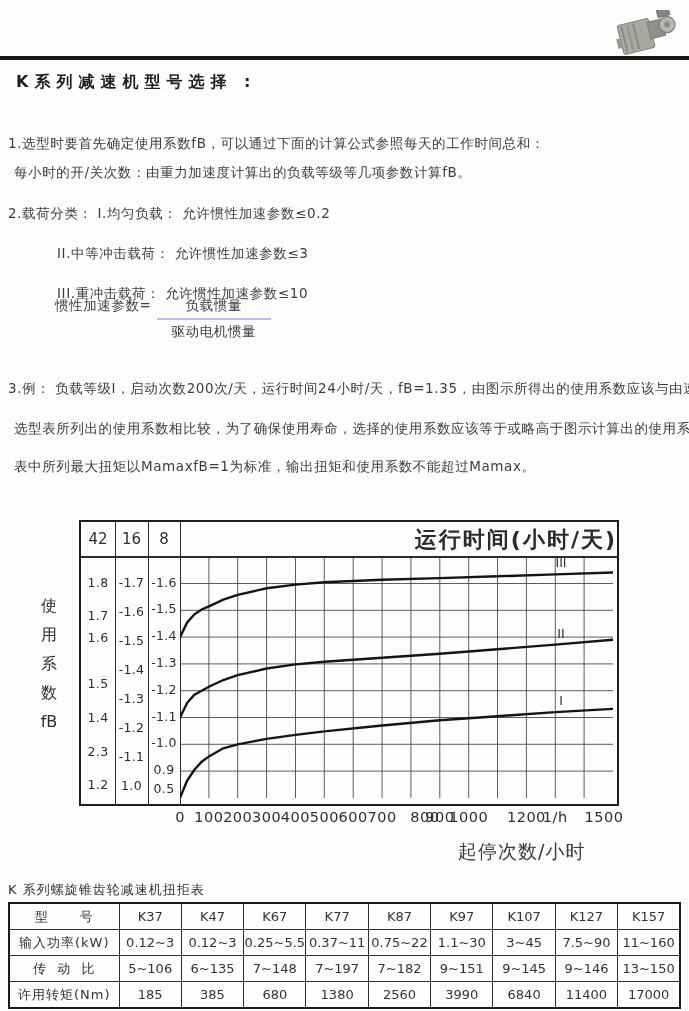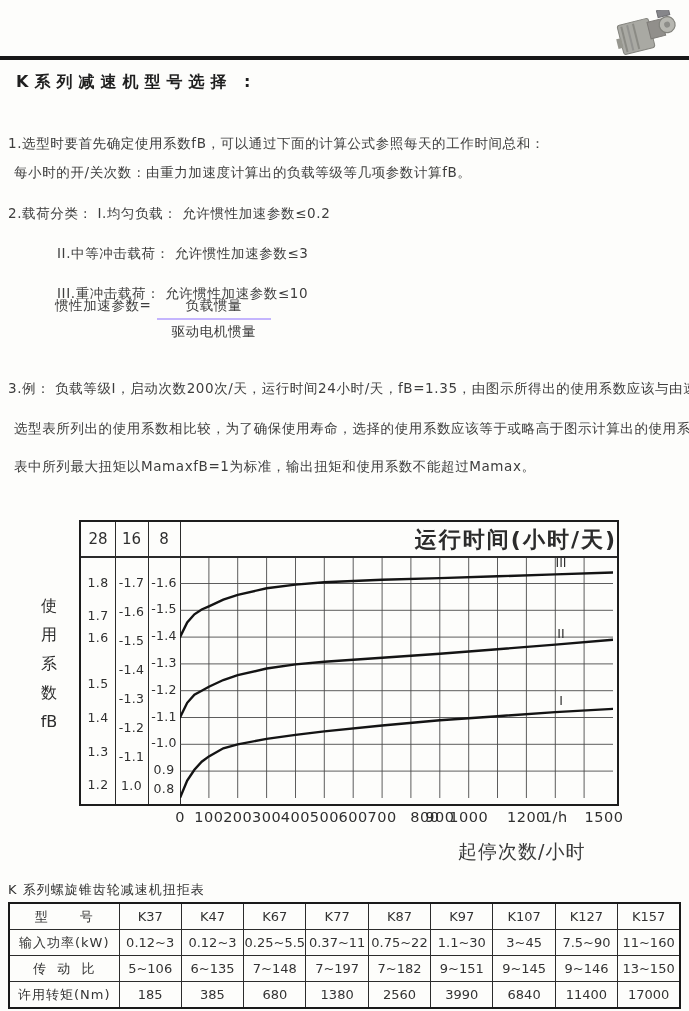--- a/index.html
+++ b/index.html
@@ -128,47 +128,47 @@
           <line x1="0" y1="159.5" x2="433" y2="159.5" stroke="#4b4b4b" stroke-width="0.9"></line>
           <line x1="0" y1="186.3" x2="433" y2="186.3" stroke="#4b4b4b" stroke-width="0.9"></line>
           <line x1="0" y1="213.1" x2="433" y2="213.1" stroke="#4b4b4b" stroke-width="0.9"></line>
           <path d="M0.0,239.9 L7.2,222.5 L14.4,211.8 L21.7,203.7 L28.9,198.4 L43.3,190.3 L57.7,186.3 L86.6,180.9 L115.5,176.9 L144.3,173.4 L202.1,167.5 L259.8,162.2 L317.5,158.2 L375.3,154.1 L433.0,150.9" fill="none" stroke="#141414" stroke-width="2.4" stroke-linecap="round"></path>
           <text x="381.0" y="147.1" font-size="12.5" fill="#2f2f2f" text-anchor="middle">I</text>
           <path d="M0.0,159.5 L7.2,144.8 L14.4,136.7 L21.7,132.7 L28.9,128.7 L43.3,122.0 L57.7,117.2 L86.6,110.5 L115.5,106.4 L144.3,103.8 L202.1,99.7 L259.8,95.7 L317.5,91.2 L375.3,86.6 L433.0,81.8" fill="none" stroke="#141414" stroke-width="2.4" stroke-linecap="round"></path>
           <text x="381.0" y="79.6" font-size="12.5" fill="#2f2f2f" text-anchor="middle">II</text>
           <path d="M0.0,79.1 L7.2,64.4 L14.4,56.3 L21.7,51.5 L28.9,48.3 L43.3,41.6 L57.7,36.8 L86.6,30.3 L115.5,26.6 L144.3,24.2 L202.1,21.7 L259.8,20.1 L317.5,18.3 L375.3,16.4 L433.0,14.5" fill="none" stroke="#141414" stroke-width="2.4" stroke-linecap="round"></path>
           <text x="381.0" y="9.4" font-size="12.5" fill="#2f2f2f" text-anchor="middle">III</text>
         </svg>
-    <span class="hour-cell" style="left: 0px; width: 34px;">28</span>
+    <span class="hour-cell" style="left: 0px; width: 34px;">42</span>
         <span class="hour-cell" style="left: 34px; width: 33px;">16</span>
         <span class="hour-cell" style="left: 67px; width: 32px;">8</span>
         <span class="ylab" style="left: 0px; width: 34px; top: 52.5px;">1.8</span>
         <span class="ylab" style="left: 0px; width: 34px; top: 86.3px;">1.7</span>
         <span class="ylab" style="left: 0px; width: 34px; top: 108px;">1.6</span>
         <span class="ylab" style="left: 0px; width: 34px; top: 153.9px;">1.5</span>
         <span class="ylab" style="left: 0px; width: 34px; top: 187.7px; text-align: center;">1.4</span>
-        <span class="ylab" style="left: 0px; width: 34px; top: 221.5px;">1.3</span>
+        <span class="ylab" style="left: 0px; width: 34px; top: 221.5px;">2.3</span>
         <span class="ylab" style="left: 0px; width: 34px; top: 255.3px;">1.2</span>
         <span class="ylab" style="left: 34px; width: 33px; top: 52.5px;">-1.7</span>
         <span class="ylab" style="left: 34px; width: 33px; top: 81.5px;">-1.6</span>
         <span class="ylab" style="left: 34px; width: 33px; top: 110.5px;">-1.5</span>
         <span class="ylab" style="left: 34px; width: 33px; top: 139.5px;">-1.4</span>
         <span class="ylab" style="left: 34px; width: 33px; top: 168.5px;">-1.3</span>
         <span class="ylab" style="left: 34px; width: 33px; top: 197.5px;">-1.2</span>
         <span class="ylab" style="left: 34px; width: 33px; top: 226.5px;">-1.1</span>
         <span class="ylab" style="left: 34px; width: 33px; top: 255.5px;">1.0</span>
         <span class="ylab" style="left: 67px; width: 32px; top: 52.5px;">-1.6</span>
         <span class="ylab" style="left: 67px; width: 32px; top: 79.3px;">-1.5</span>
         <span class="ylab" style="left: 67px; width: 32px; top: 106.1px;">-1.4</span>
         <span class="ylab" style="left: 67px; width: 32px; top: 132.9px;">-1.3</span>
         <span class="ylab" style="left: 67px; width: 32px; top: 159.7px;">-1.2</span>
         <span class="ylab" style="left: 67px; width: 32px; top: 186.5px;">-1.1</span>
         <span class="ylab" style="left: 67px; width: 32px; top: 213.3px;">-1.0</span>
         <span class="ylab" style="left: 67px; width: 32px; top: 240.1px;">0.9</span>
-        <span class="ylab" style="left: 67px; width: 32px; top: 259px;">0.8</span>
+        <span class="ylab" style="left: 67px; width: 32px; top: 259px;">0.5</span>
       </div>
   </div>
 
   <div class="yaxis-label" id="yaxis-label">
       <span class="">使</span>
       <span class="">用</span>
       <span class="">系</span>
       <span class="">数</span>
       <span class="">fB</span>
     </div>

